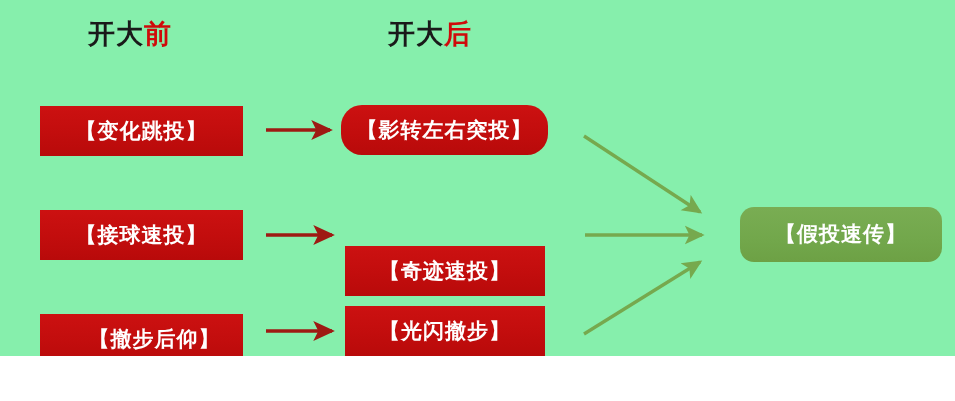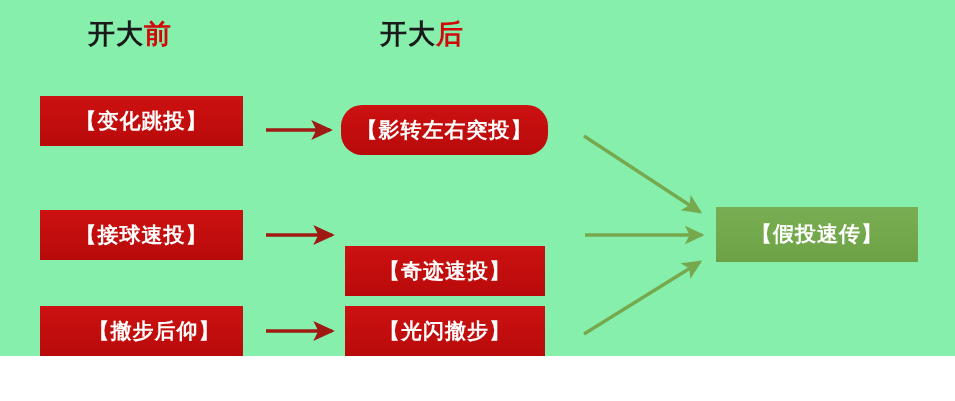--- a/index.html
+++ b/index.html
@@ -25,21 +25,21 @@
     font-weight: bold;
     color: #1a1a1a;
     letter-spacing: 1px;
     white-space: nowrap;
     line-height: 1;
   }
   .col-header .accent {
     color: #cf0a0a;
   }
   #header-before { left: 88px;  top: 20px; }
-  #header-after  { left: 380px; top: 20px; }
+  #header-after  { left: 388px; top: 20px; }
 
   
   .node {
     position: absolute;
     display: flex;
     align-items: center;
     justify-content: center;
     box-sizing: border-box;
     color: #ffffff;
     font-size: 21px;
@@ -51,29 +51,29 @@
   .node.red {
     background: #c9100f;
     background: linear-gradient(180deg,#cc1111 0%, #c20d0d 55%, #b80a0a 100%);
   }
   .node.green {
     background: #74a94e;
     background: linear-gradient(180deg,#79ad53 0%, #72a74b 60%, #6da145 100%);
   }
 
   
-  #node-b1 { left: 40px;  top: 96px; width: 203px; height: 50px; text-align: right; }
+  #node-b1 { left: 40px;  top: 106px; width: 203px; height: 50px; text-align: right; }
   #node-b2 { left: 40px;  top: 210px; width: 203px; height: 50px; align-items: center; }
-  #node-b3 { left: 40px;  top: 306px; width: 203px; height: 50px; padding-left: 26px; }
+  #node-b3 { left: 40px;  top: 314px; width: 203px; height: 50px; padding-left: 26px; }
   
   #node-a1 { left: 341px; top: 105px; width: 207px; height: 50px; border-radius: 21px; }
   #node-a2 { left: 345px; top: 210px; width: 200px; height: 50px; margin-top: 36px; }
   #node-a3 { left: 345px; top: 306px; width: 200px; height: 50px; text-align: right; }
   
-  #node-r  { left: 716px; top: 207px; width: 202px; height: 55px; }
+  #node-r  { left: 740px; top: 207px; width: 202px; height: 55px; border-radius: 14px; }
 
   
   #arrows {
     position: absolute;
     left: 0;
     top: 0;
     width: 955px;
     height: 401px;
     pointer-events: none;
   }

